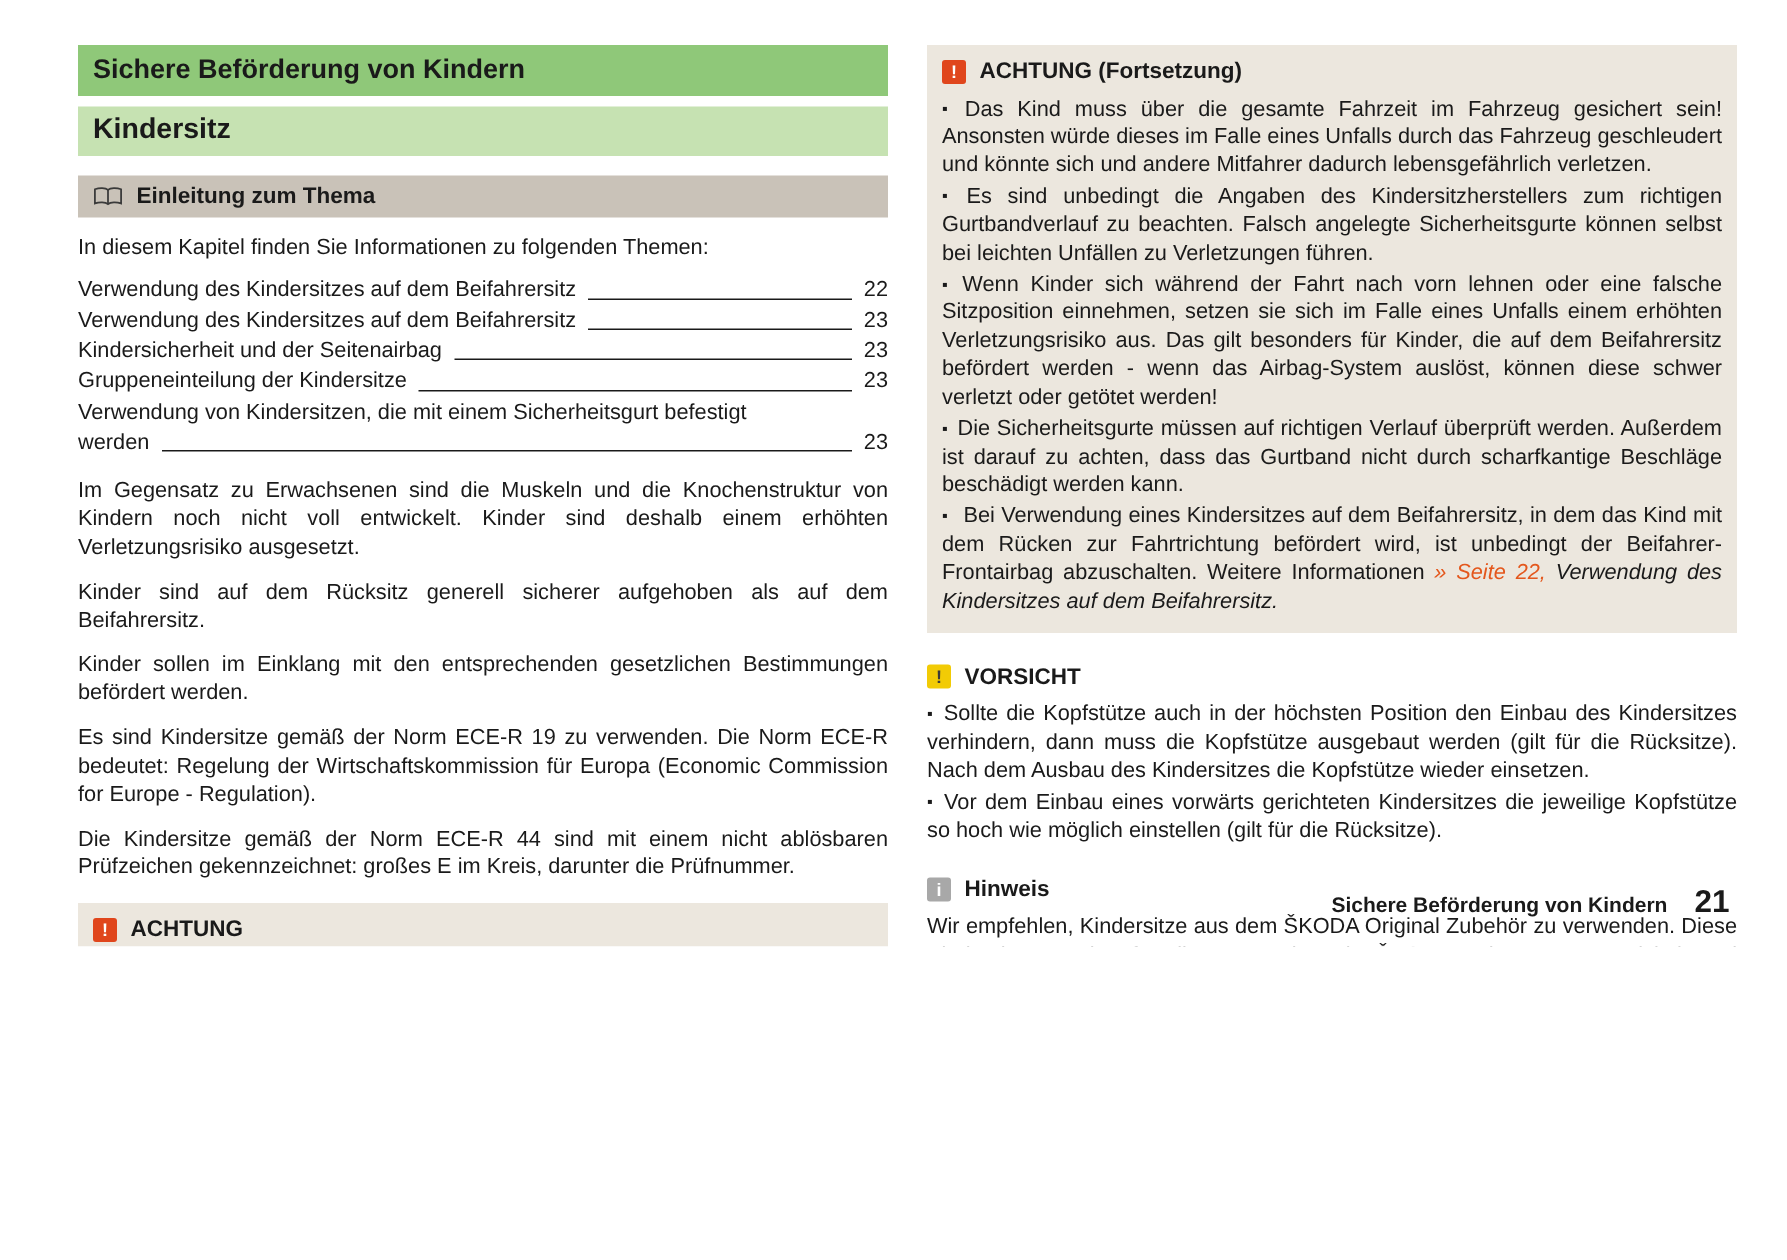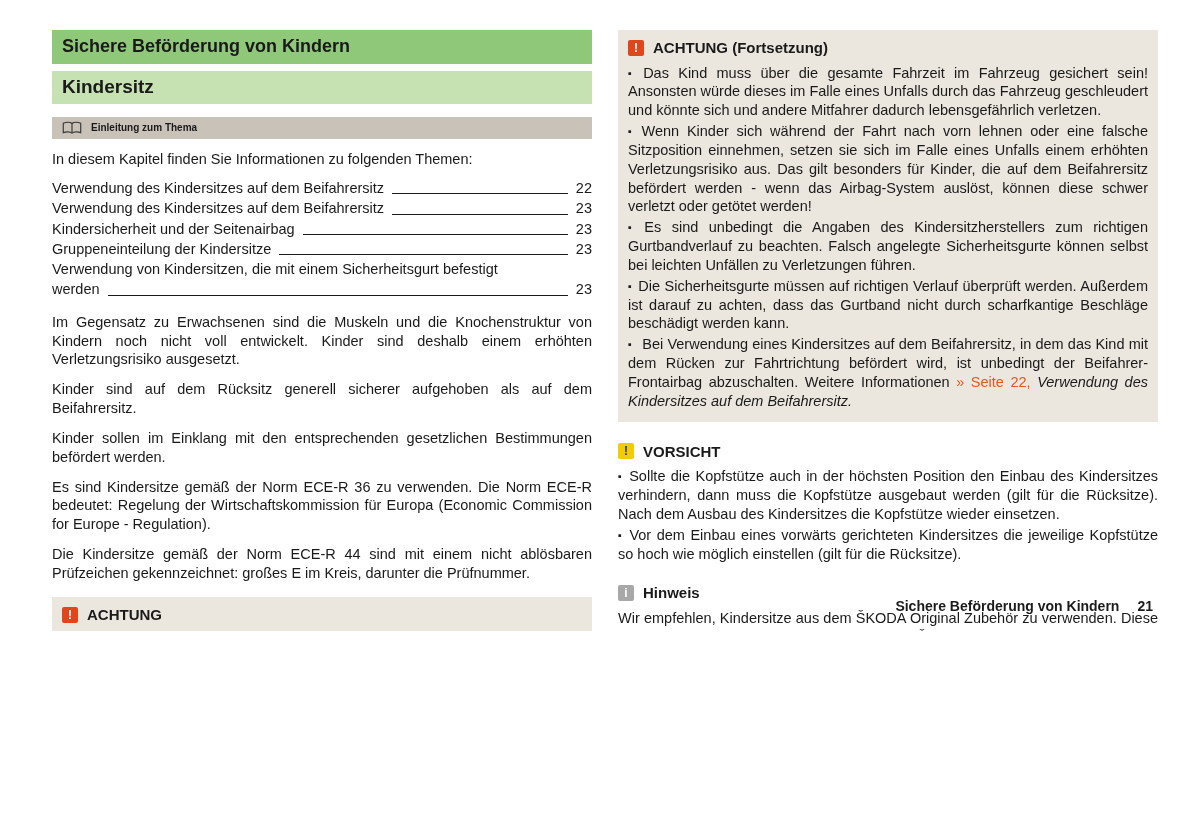--- a/index.html
+++ b/index.html
@@ -39,24 +39,24 @@
     margin-bottom:7px;
   }
   .sub-bar{
     background:var(--subtitle-green,#C6E2B2);
     font-weight:bold;font-size:19px;
     padding:4px 10px;
     margin-bottom:13px;
   }
   .topic-bar{
     background:var(--topic-gray,#C9C2B8);
-    font-weight:bold;font-size:10px;
+    font-weight:bold;font-size:15px;
     padding:4px 10px;
     margin-bottom:11px;
-    display:flex;gap:9px;
+    display:flex;align-items:center;gap:9px;
   }
   .book-icon{flex:0 0 auto;display:block;}
 
   p{margin:0 0 11px 0;text-align:justify;}
   .intro{margin-bottom:9px;}
 
   
   .toc{margin-bottom:13px;}
   .toc-row{display:flex;align-items:flex-end;line-height:1.4;}
   .toc-label{white-space:nowrap;}
@@ -84,31 +84,31 @@
   }
   .sq-red{background:var(--warning-red,#E0461C);color:#ffffff;}
   .sq-yellow{background:var(--caution-yellow,#F2CB05);color:#3a3a3a;}
   .sq-gray{background:var(--note-gray,#A8A8A8);color:#ffffff;}
 
   .bi{text-align:justify;margin:0 0 2px 0;}
   .bi::before{content:"▪";font-size:0.75em;margin-right:6px;position:relative;top:-1px;}
   .plain-sec{margin-top:20px;}
   .plain-sec p{margin-bottom:0;}
 
-  .ref-link{color:var(--link-orange,#E4571C);text-decoration:none;cursor:pointer;}
+  .ref-link{color:var(--link-orange,#E4571C);text-decoration:none;cursor:pointer;font-style:italic;}
   .it{font-style:italic;}
 
   
   .footer{
     position:absolute;
     right:38px;bottom:16px;
     display:flex;align-items:baseline;gap:18px;
   }
   .footer-label{font-weight:bold;font-size:14px;}
-  .footer-page{font-weight:bold;font-size:14px;}
+  .footer-page{font-weight:bold;font-size:21px;}
 </style>
 </head>
 <body>
 
 <div class="page">
   <div class="columns">
 
     <div class="col">
       <div class="title-bar">Sichere Beförderung von Kindern</div>
       <div class="sub-bar">Kindersitz</div>
@@ -149,41 +149,41 @@
             <span class="toc-label">werden</span>
             <span class="toc-leader"></span>
             <span class="toc-page">23</span>
           </div>
         </div>
       </div>
 
       <p>Im Gegensatz zu Erwachsenen sind die Muskeln und die Knochenstruktur von Kindern noch nicht voll entwickelt. Kinder sind deshalb einem erhöhten Verletzungsrisiko ausgesetzt.</p>
       <p>Kinder sind auf dem Rücksitz generell sicherer aufgehoben als auf dem Beifahrersitz.</p>
       <p>Kinder sollen im Einklang mit den entsprechenden gesetzlichen Bestimmungen befördert werden.</p>
-      <p>Es sind Kindersitze gemäß der Norm ECE-R 36 zu verwenden. Die Norm ECE-R bedeutet: Regelung der Wirtschaftskommission für Europa (Economic Commission for Europe - Regulation).</p>
+      <p>Es sind Kindersitze gemäß der Norm ECE-R 19 zu verwenden. Die Norm ECE-R bedeutet: Regelung der Wirtschaftskommission für Europa (Economic Commission for Europe - Regulation).</p>
       <p>Die Kindersitze gemäß der Norm ECE-R 44 sind mit einem nicht ablösbaren Prüfzeichen gekennzeichnet: großes E im Kreis, darunter die Prüfnummer.</p>
 
       <div class="warn-box">
         <div class="sec-head">
           <span class="sq sq-red">!</span>
           <span>ACHTUNG</span>
         </div>
         <div class="bi">Auf keinen Fall dürfen Kinder - auch keine Babys! - auf dem Schoß mitgenommen werden.</div>
       </div>
     </div>
 
     <div class="col">
       <div class="warn-box warn-box-top">
         <div class="sec-head">
           <span class="sq sq-red">!</span>
           <span>ACHTUNG (Fortsetzung)</span>
         </div>
         <div class="bi">Das Kind muss über die gesamte Fahrzeit im Fahrzeug gesichert sein! Ansonsten würde dieses im Falle eines Unfalls durch das Fahrzeug geschleudert und könnte sich und andere Mitfahrer dadurch lebensgefährlich verletzen.</div>
+        <div class="bi">Es sind unbedingt die Angaben des Kindersitzherstellers zum richtigen Gurtbandverlauf zu beachten. Falsch angelegte Sicherheitsgurte können selbst bei leichten Unfällen zu Verletzungen führen.</div>
         <div class="bi">Wenn Kinder sich während der Fahrt nach vorn lehnen oder eine falsche Sitzposition einnehmen, setzen sie sich im Falle eines Unfalls einem erhöhten Verletzungsrisiko aus. Das gilt besonders für Kinder, die auf dem Beifahrersitz befördert werden - wenn das Airbag-System auslöst, können diese schwer verletzt oder getötet werden!</div>
-        <div class="bi">Es sind unbedingt die Angaben des Kindersitzherstellers zum richtigen Gurtbandverlauf zu beachten. Falsch angelegte Sicherheitsgurte können selbst bei leichten Unfällen zu Verletzungen führen.</div>
         <div class="bi">Die Sicherheitsgurte müssen auf richtigen Verlauf überprüft werden. Außerdem ist darauf zu achten, dass das Gurtband nicht durch scharfkantige Beschläge beschädigt werden kann.</div>
         <div class="bi">
           <span>Bei Verwendung eines Kindersitzes auf dem Beifahrersitz, in dem das Kind mit dem Rücken zur Fahrtrichtung befördert wird, ist unbedingt der Beifahrer-Frontairbag abzuschalten. Weitere Informationen </span><a class="ref-link">» Seite 22,</a>
           <span class="it">Verwendung des Kindersitzes auf dem Beifahrersitz.</span>
         </div>
       </div>
 
       <div class="plain-sec">
         <div class="sec-head">
           <span class="sq sq-yellow">!</span>

